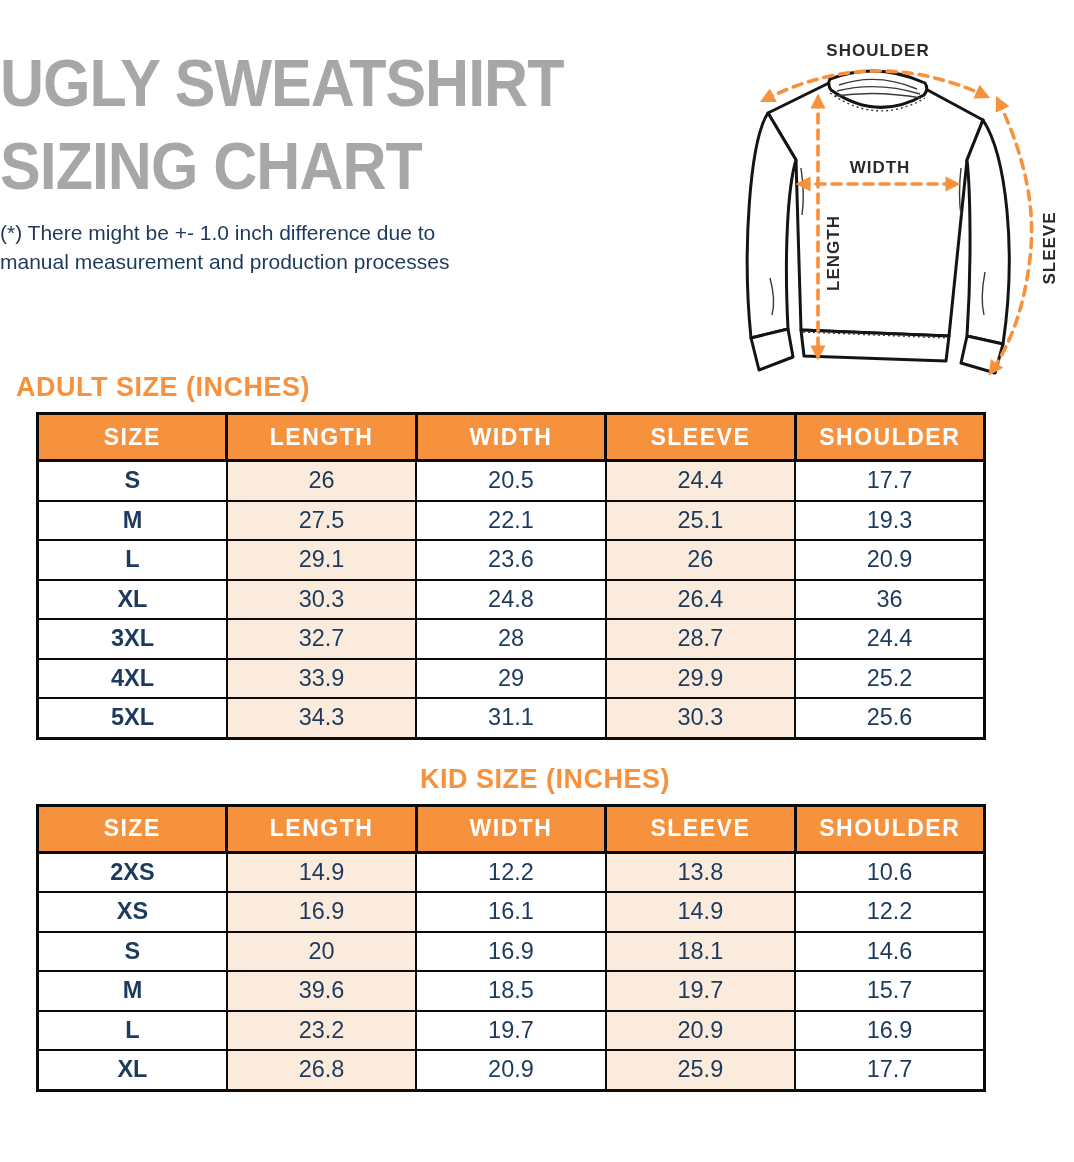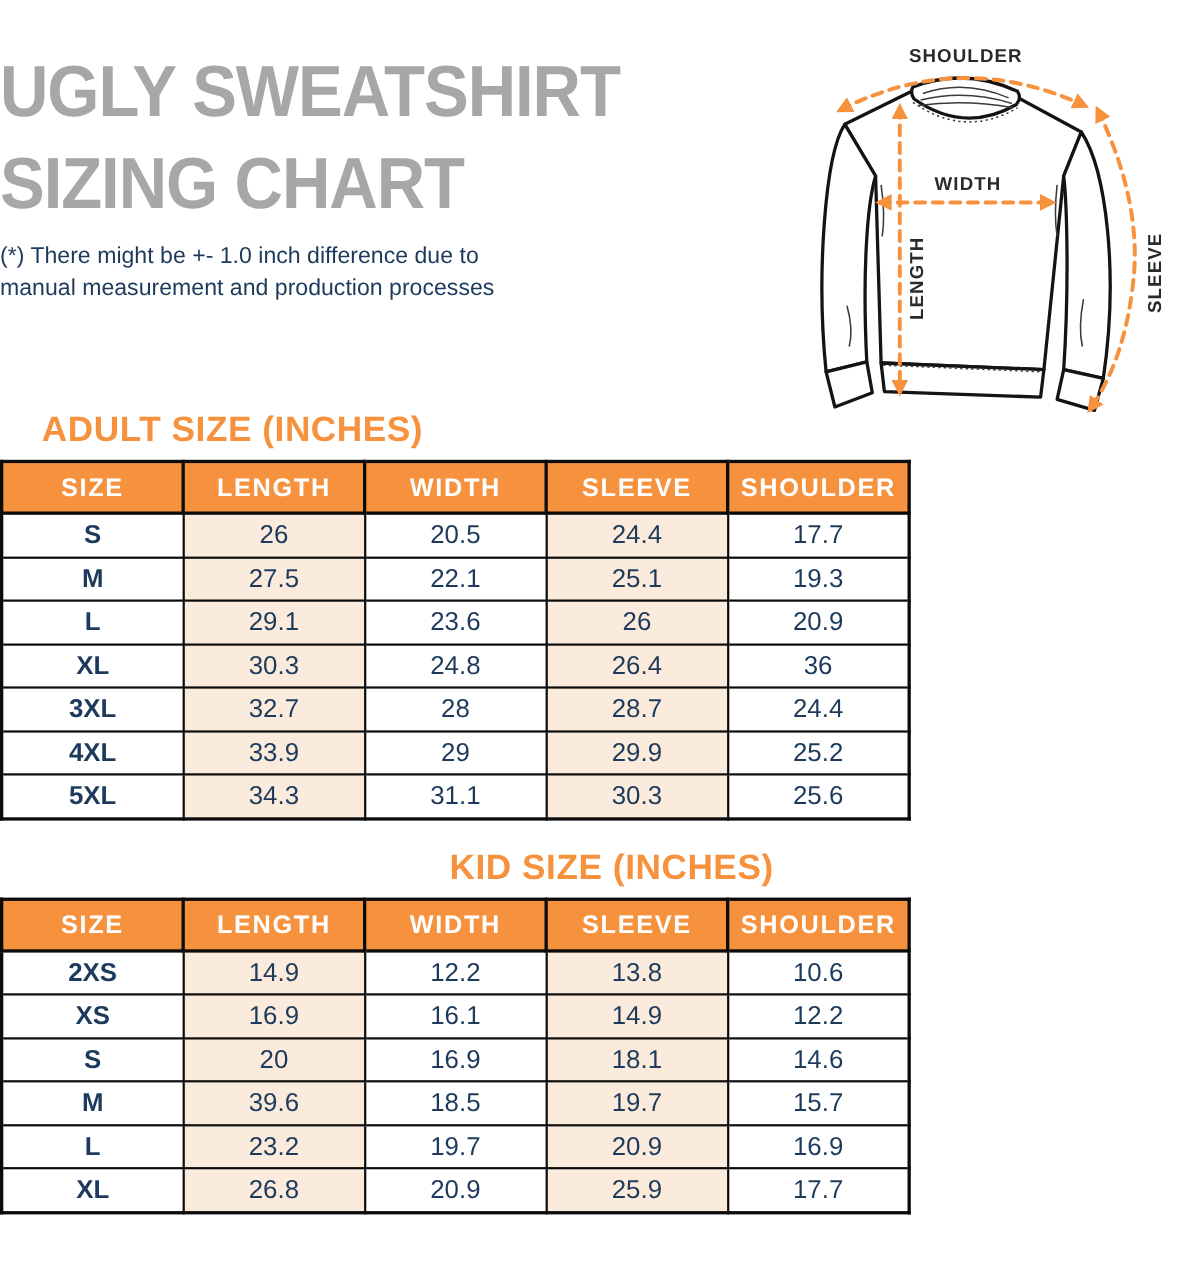--- a/index.html
+++ b/index.html
@@ -35,29 +35,30 @@
     position:absolute; right:0; top:10px; width:334px; height:380px;
   }
   .diagram-label {
     font-size:17px;
     font-weight:bold;
     fill:#2A2A2A;
     letter-spacing:1px;
     font-family:"Liberation Sans", sans-serif;
   }
   .section-heading {
-    margin:0 0 9px 38px;
+    margin:0 0 9px 16px;
     color:#F6923E;
-    font-size:32px;
+    font-size:27px;
     font-weight:800;
     letter-spacing:0.5px;
   }
   .kid-heading { margin-top:24px;text-align:center; }
   table.size-table {
-    width:828px;
+    width:950px;
+    margin-left:36px;
     border-collapse:collapse;
     table-layout:fixed;
     border:3px solid #0B0B0B;
   }
   table.size-table th {
     background:#F6923E;
     color:#FFFFFF;
     font-size:23px;
     font-weight:bold;
     letter-spacing:1.5px;

